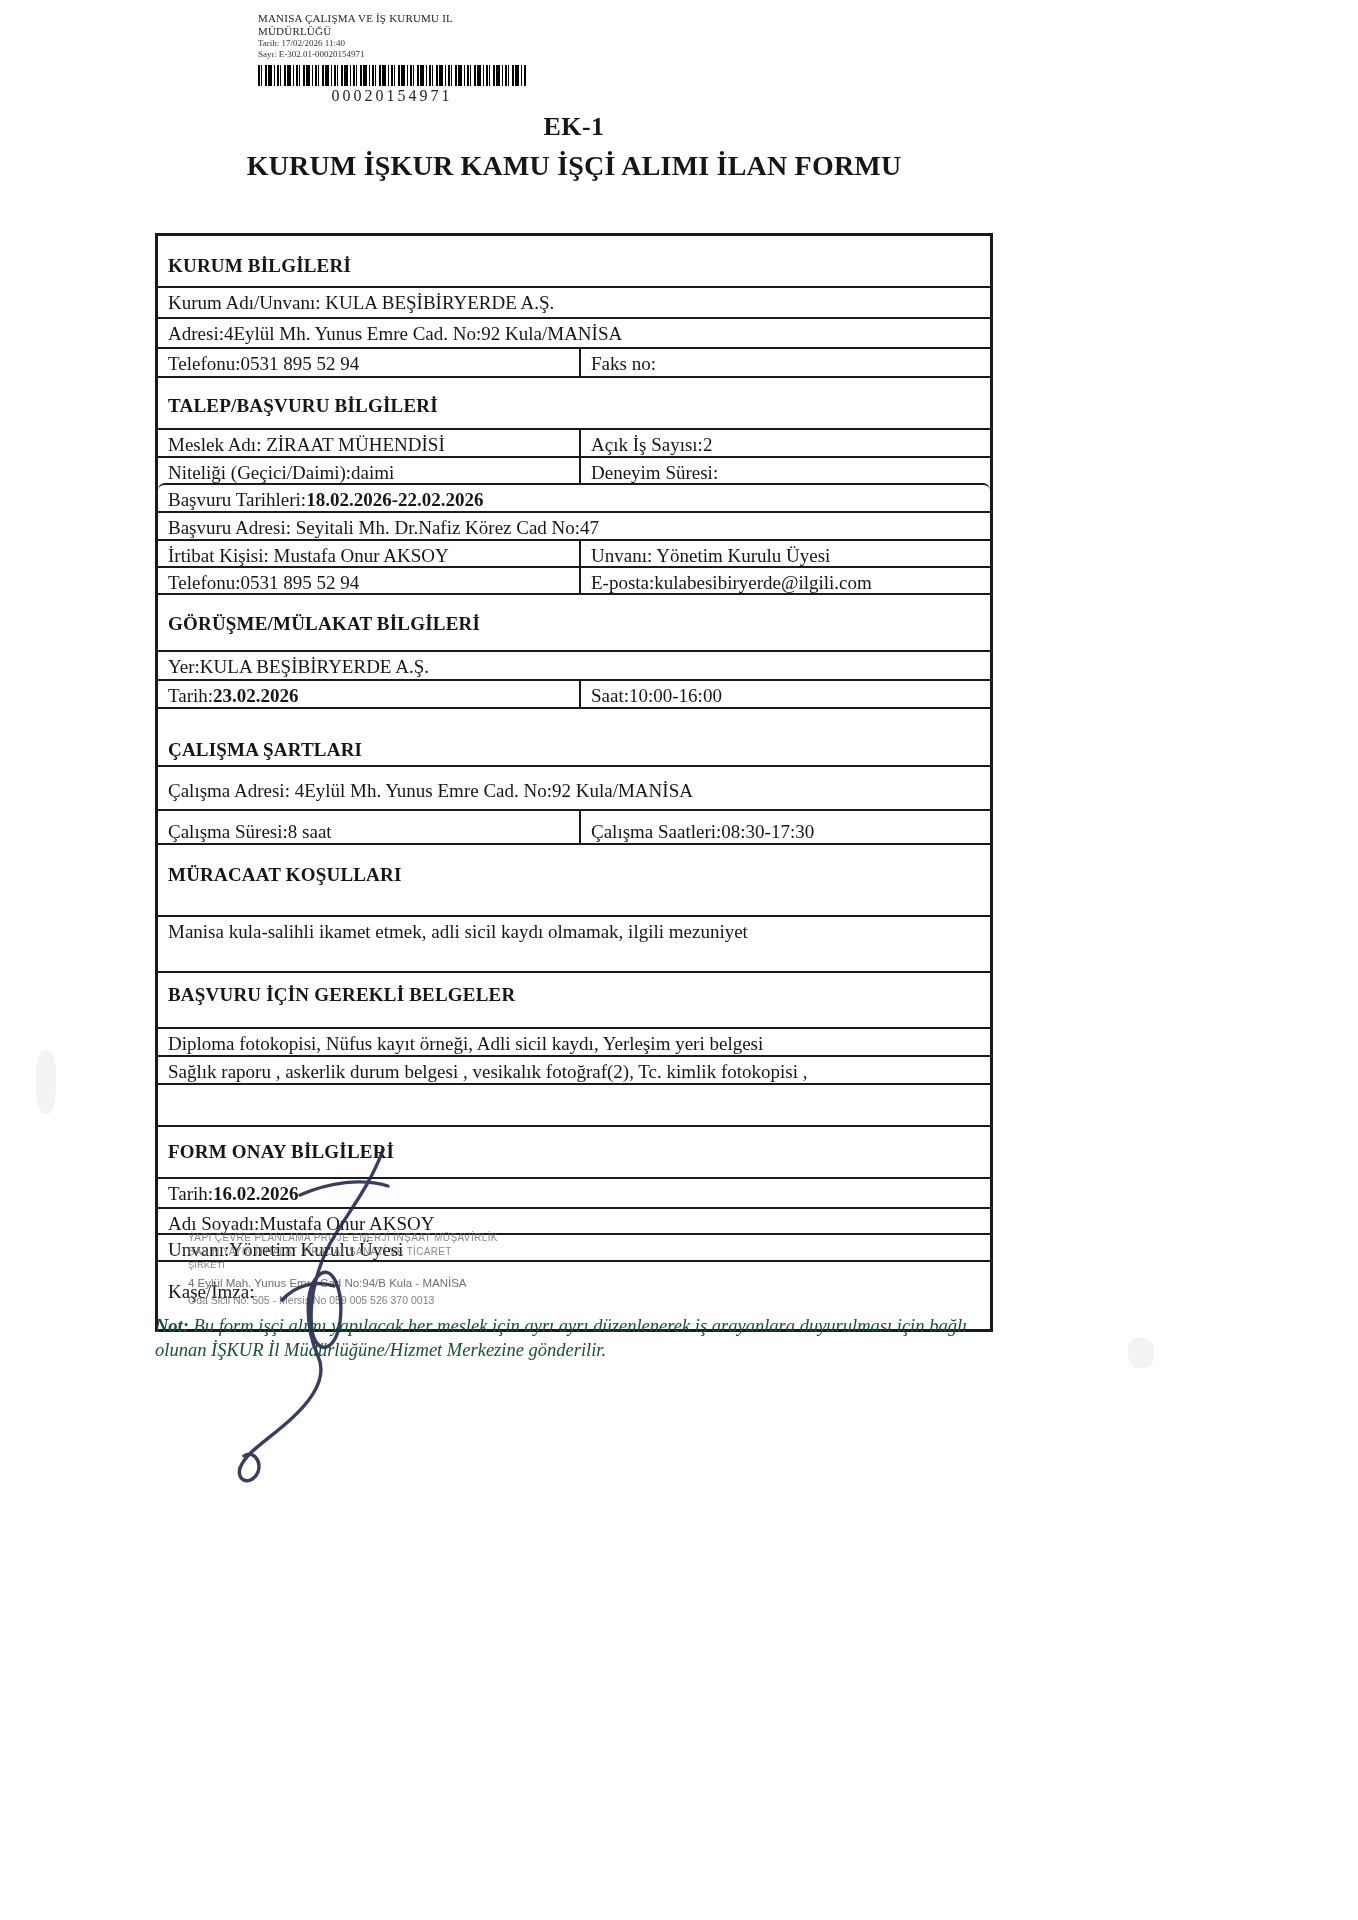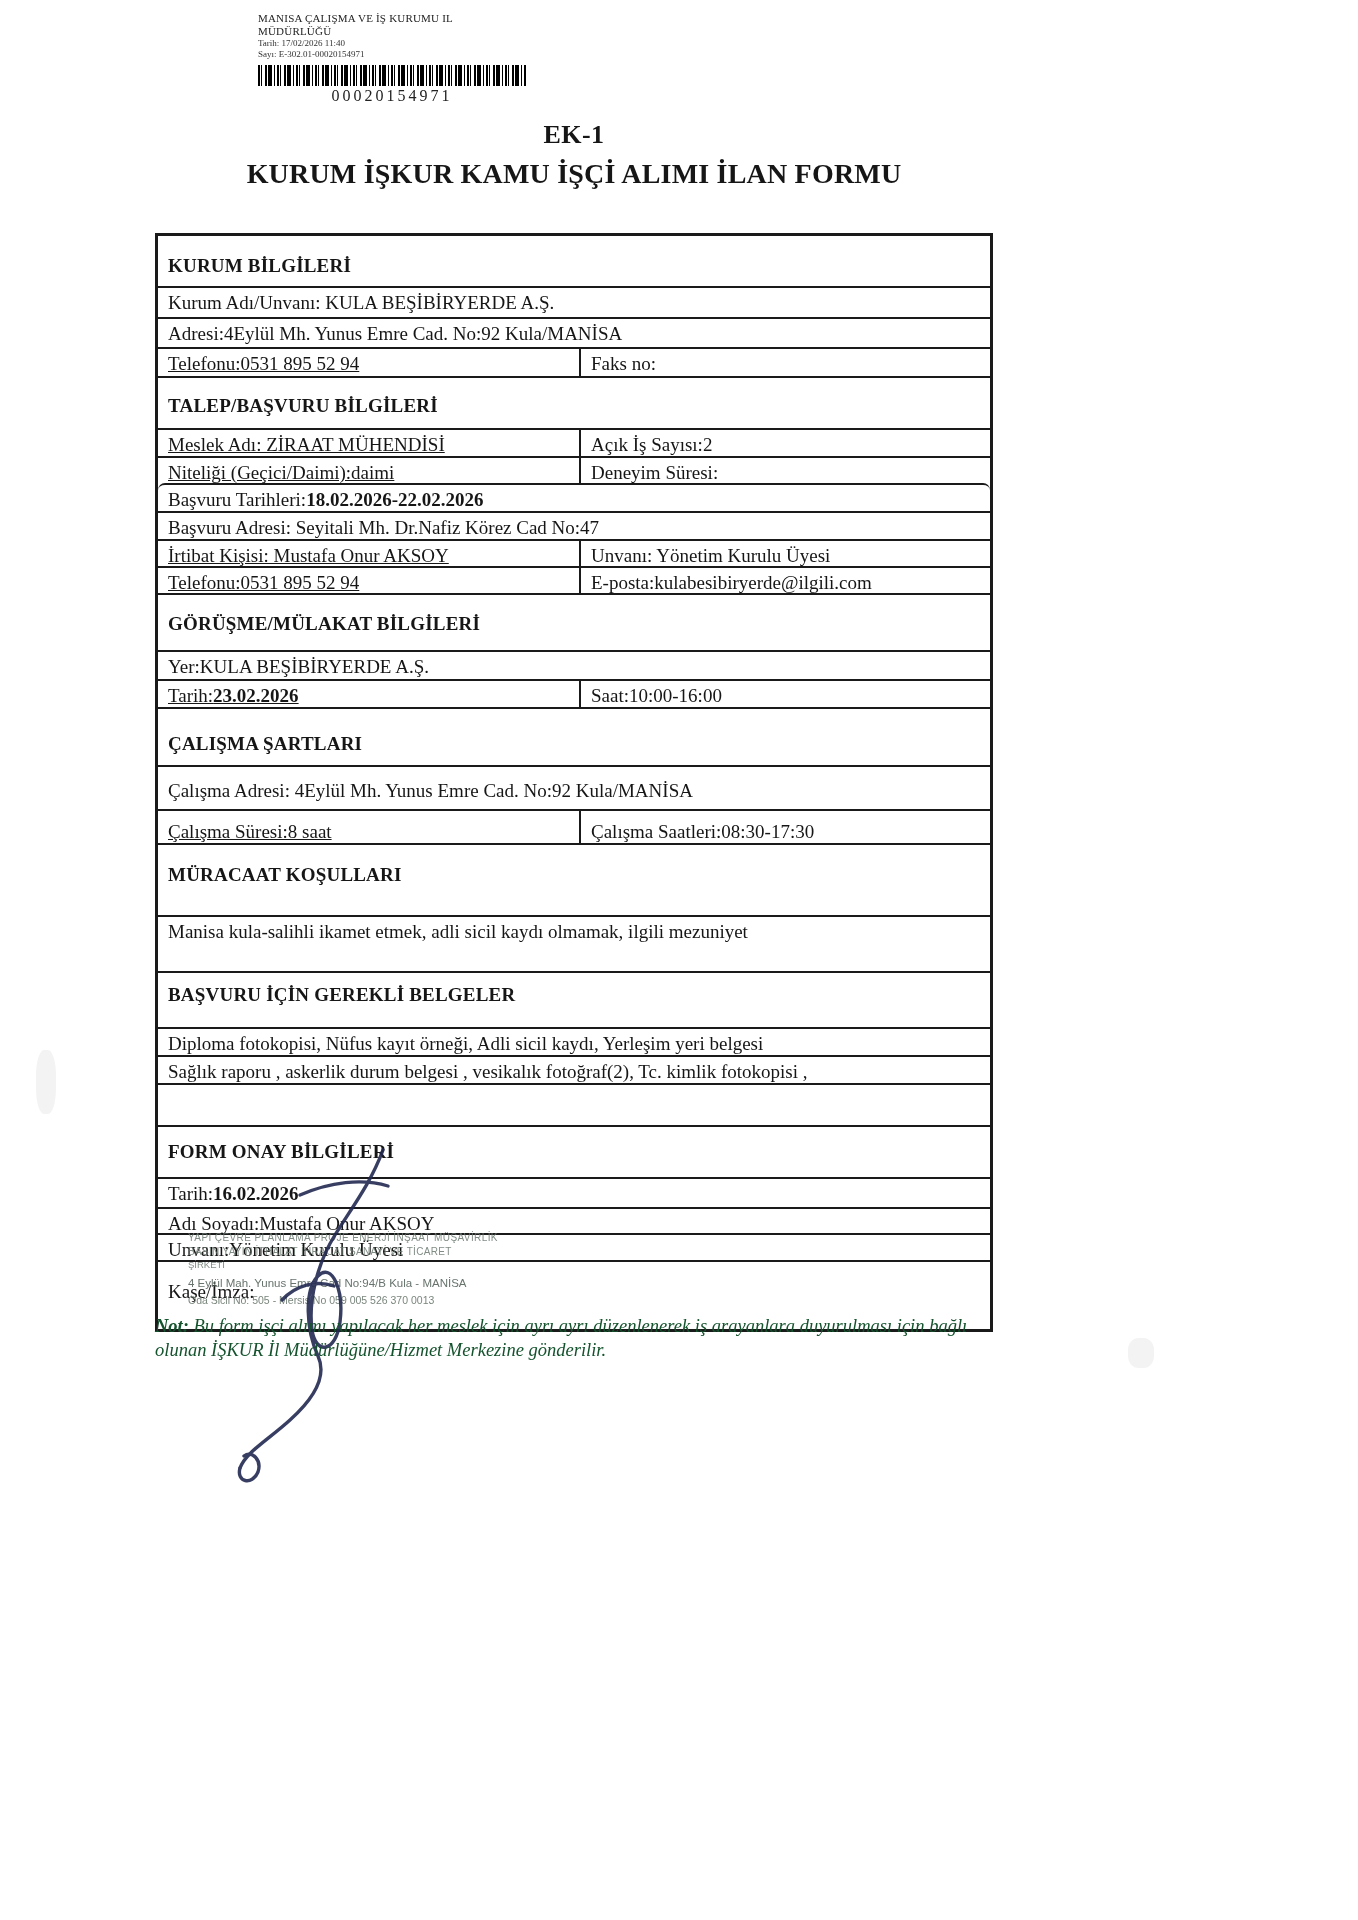--- a/index.html
+++ b/index.html
@@ -19,31 +19,31 @@
     background: repeating-linear-gradient(90deg,
       #000 0 2px, #fff 2px 3px,
       #000 3px 4px, #fff 4px 7px,
       #000 7px 9px, #fff 9px 10px,
       #000 10px 14px, #fff 14px 16px,
       #000 16px 17px, #fff 17px 19px);
   }
   .barcode-num { width:268px; text-align:center; font-size:16px; letter-spacing:3px; margin-top:1px; color:#222; }
 
   
-  .title-block { position:absolute; left:155px; top:120px; width:838px; text-align:center; }
+  .title-block { position:absolute; left:155px; top:112px; width:838px; text-align:center; }
   .annex   { font-size:26px; font-weight:bold; letter-spacing:.5px; }
   .heading { font-size:28px; font-weight:bold; margin-top:8px; letter-spacing:.2px; }
 
   
   .form-table { position:absolute; left:155px; top:233px; width:838px; border:3px solid #1a1a1a; background:#fff; }
   .trow { display:flex; align-items:stretch; border-top:2px solid #1a1a1a; font-size:19px; line-height:23px; }
   .form-table > .trow:first-child { border-top:none; }
   .sect { font-weight:bold; letter-spacing:.2px; padding-left:10px; }
   .cell { flex:1 1 auto; padding:3px 8px 0 10px; }
-  .cl   { flex:0 0 423px; border-right:2px solid #1a1a1a;text-decoration:underline; }
+  .cl   { flex:0 0 423px; border-right:2px solid #1a1a1a; }
   .cr   { flex:1 1 auto; }
   .bold { font-weight:bold; }
 
   
   .note { position:absolute; left:155px; top:1314px; width:852px; font-style:italic; font-size:18.5px; line-height:24px; color:#14532d; }
   .note-bold { font-weight:bold; }
 
   
   .stamp { position:absolute; left:188px; top:1232px; width:380px; font-family:"Liberation Sans", sans-serif; color:rgba(106,120,110,0.85); pointer-events:none; }
   .st1 { font-size:10px;   letter-spacing:.4px; }
@@ -123,21 +123,21 @@
         <span>GÖRÜŞME/MÜLAKAT BİLGİLERİ</span>
       </div>
     <div class="trow" style="height:29px;">
         <div class="cell">Yer:KULA BEŞİBİRYERDE A.Ş.</div>
       </div>
     <div class="trow" style="height:28px;">
       <div class="cell cl"><span>Tarih:</span><span class="bold">23.02.2026</span></div>
       <div class="cell cr">Saat:10:00-16:00</div>
     </div>
 
-    <div class="trow sect" style="height:58px; padding-top:23px;">
+    <div class="trow sect" style="height:58px; padding-top:29px;">
         <span>ÇALIŞMA ŞARTLARI</span>
       </div>
     <div class="trow" style="height:44px;">
         <div class="cell" style="padding-top:12px;">Çalışma Adresi: 4Eylül Mh. Yunus Emre Cad. No:92 Kula/MANİSA</div>
       </div>
     <div class="trow" style="height:34px;">
       <div class="cell cl" style="padding-top:9px;">Çalışma Süresi:8 saat</div>
       <div class="cell cr" style="padding-top:9px;">Çalışma Saatleri:08:30-17:30</div>
     </div>
 

